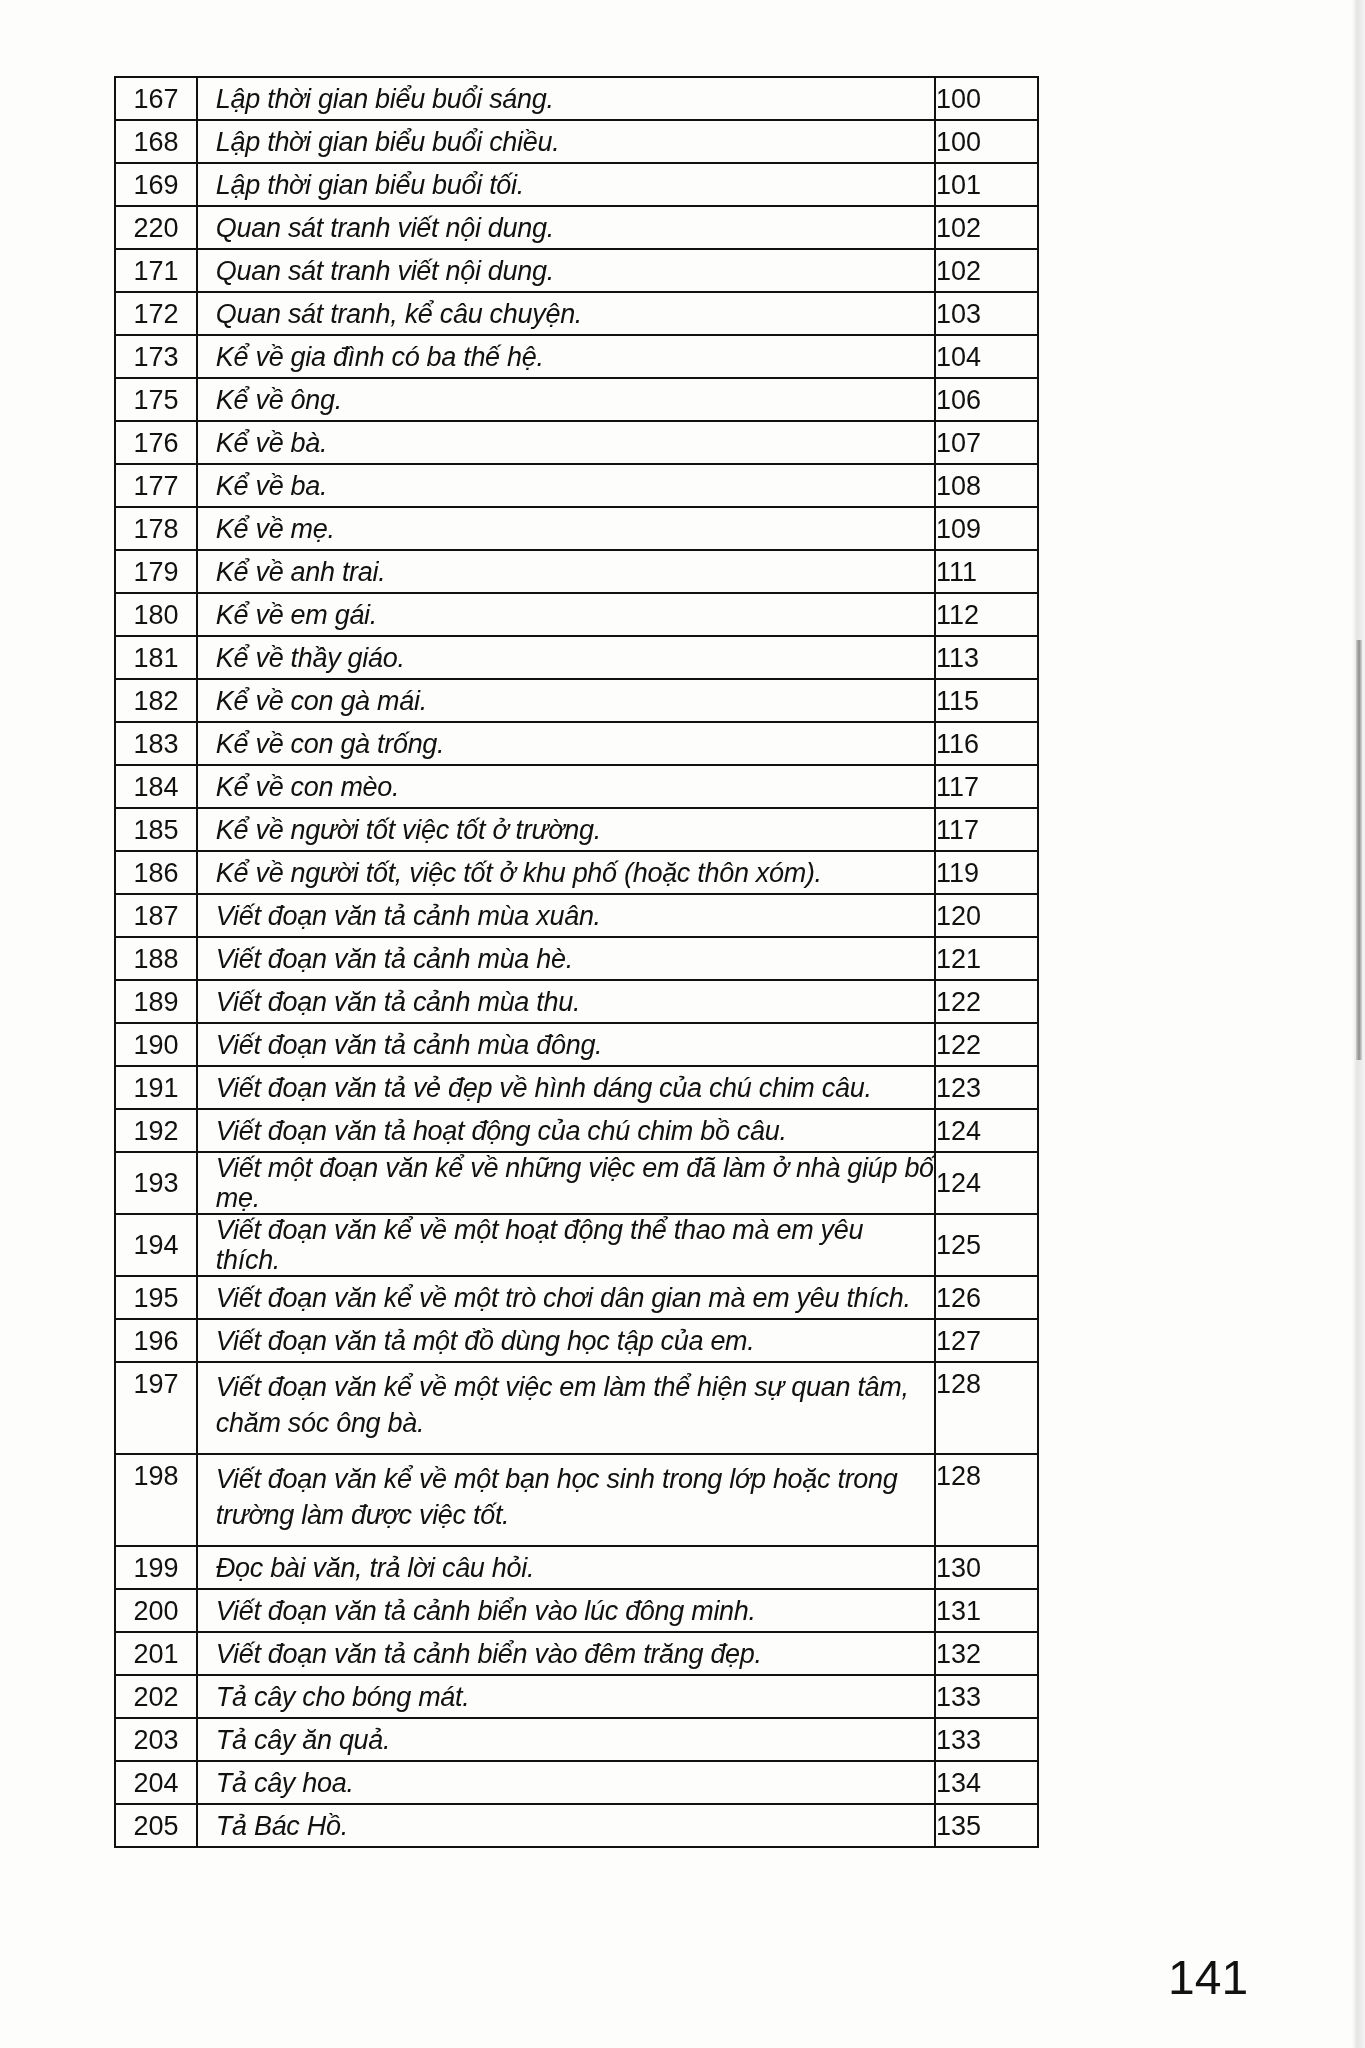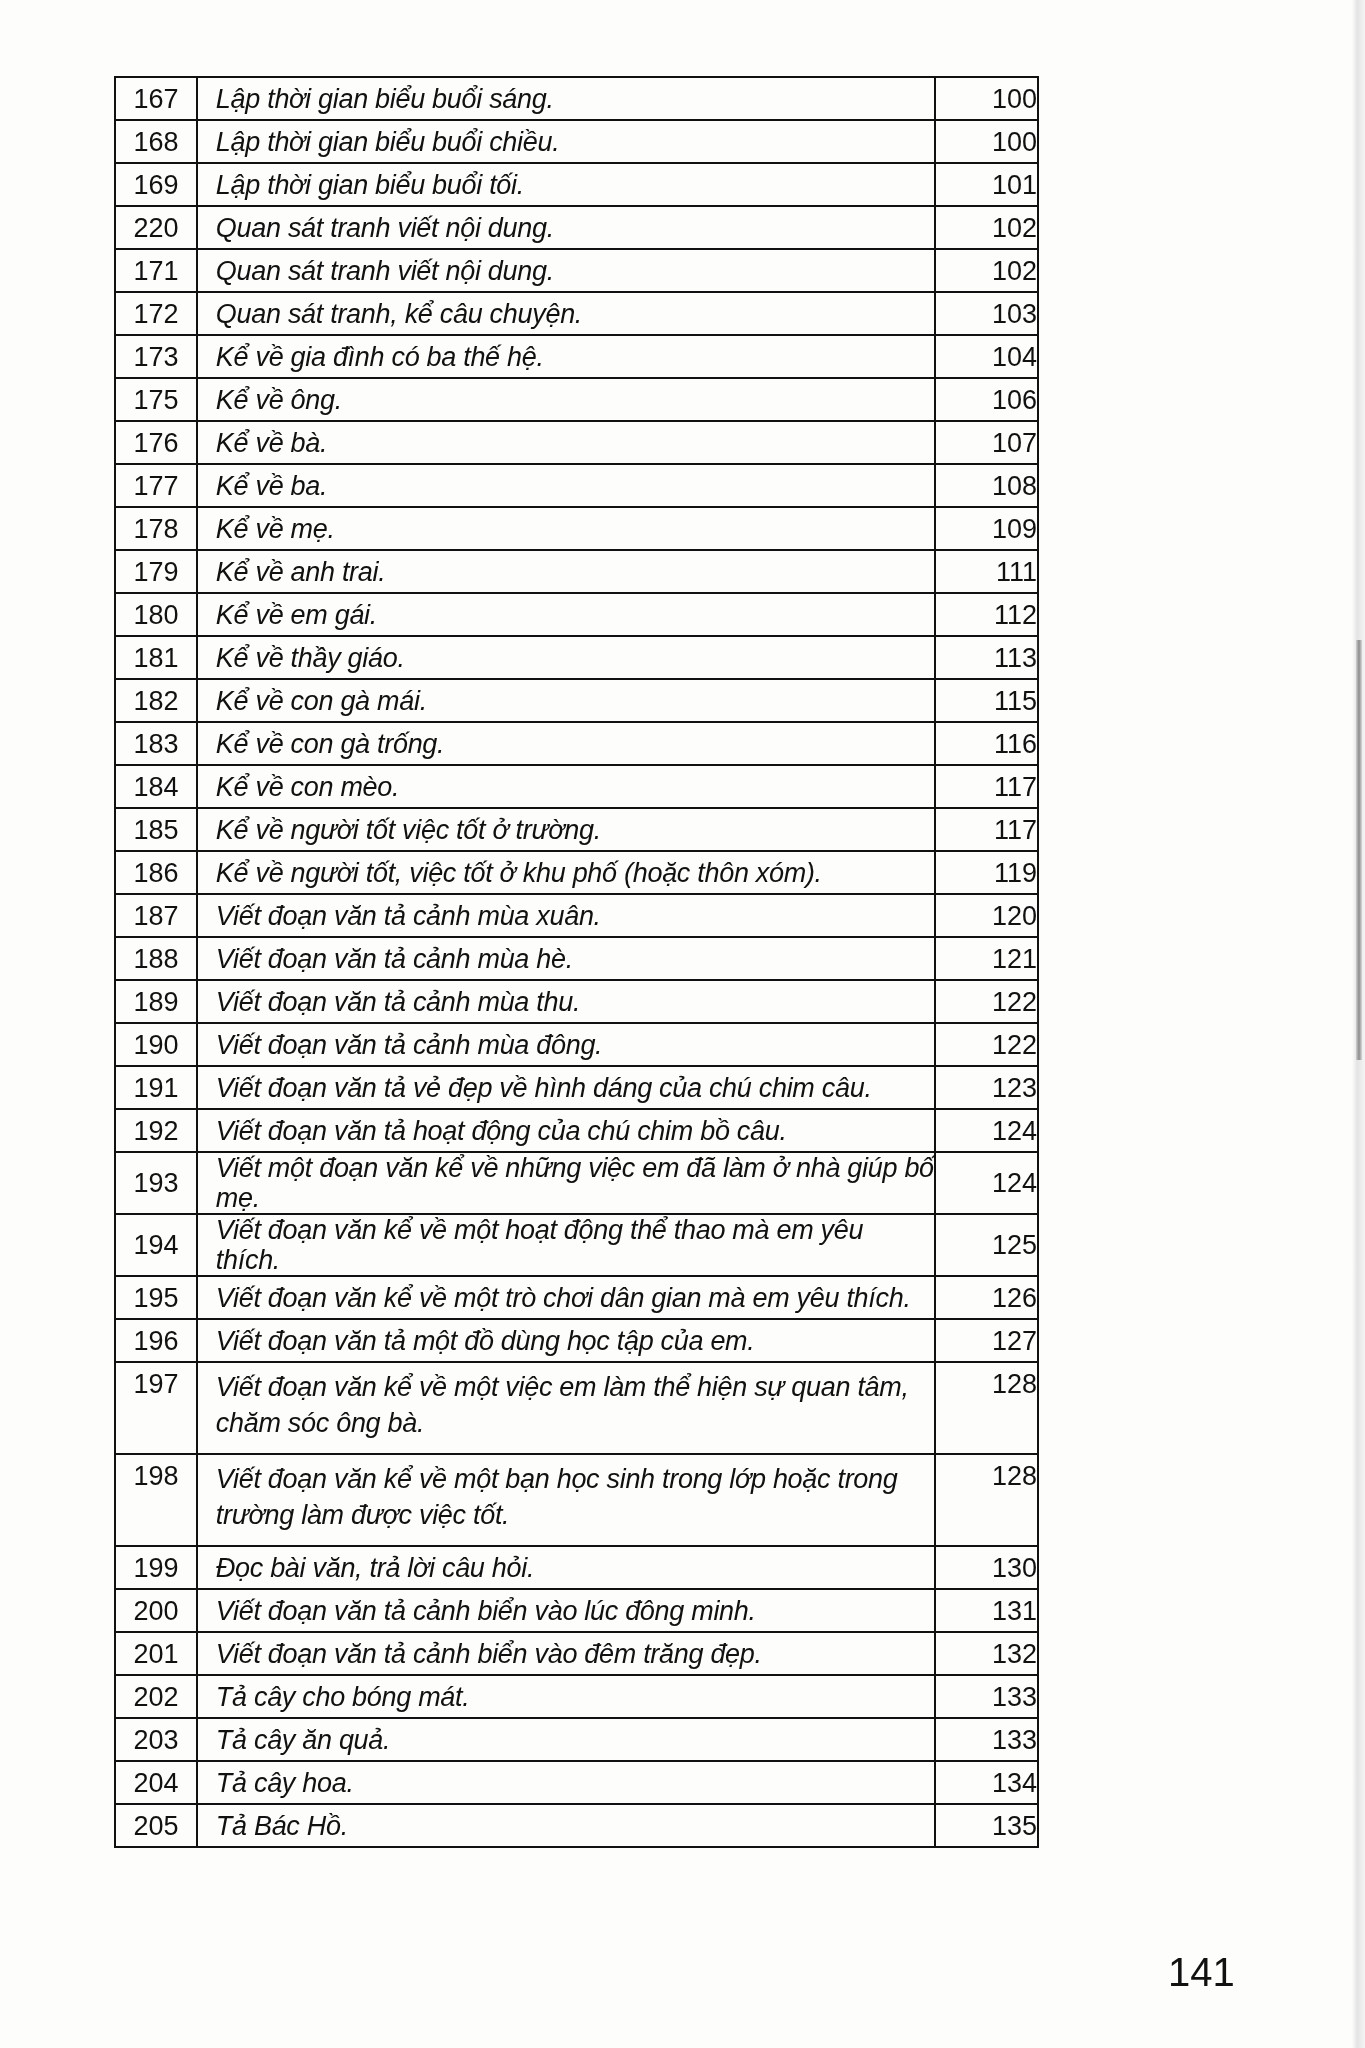--- a/index.html
+++ b/index.html
@@ -33,25 +33,25 @@
   .col-num {
     width: 91px; text-align: center; vertical-align: middle;
   }
   .col-title {
     width: 919px; font-style: italic; padding-left: 18px !important; vertical-align: middle;
     letter-spacing: -0.3px;
   }
   tr.double .col-num, tr.double .col-page { vertical-align: top; padding-top: 6px !important; }
   tr.double .col-title { vertical-align: top; padding-top: 6px !important; line-height: 36px; }
   .col-page {
-    width: 119px; text-align: right; vertical-align: middle;
+    width: 119px; text-align: left; vertical-align: middle;
   }
   .page-number {
     position: absolute; left: 1168px; top: 1950px;
-    font-size: 40px; font-weight: normal; color: #111;
+    font-size: 48px; font-weight: normal; color: #111;
   }
 </style>
 </head>
 <body>
 
 <div class="binding-shadow"></div>
 <div class="binding-dark"></div>
 
 <table class="toc-table">
   <tbody id="toc-body">

